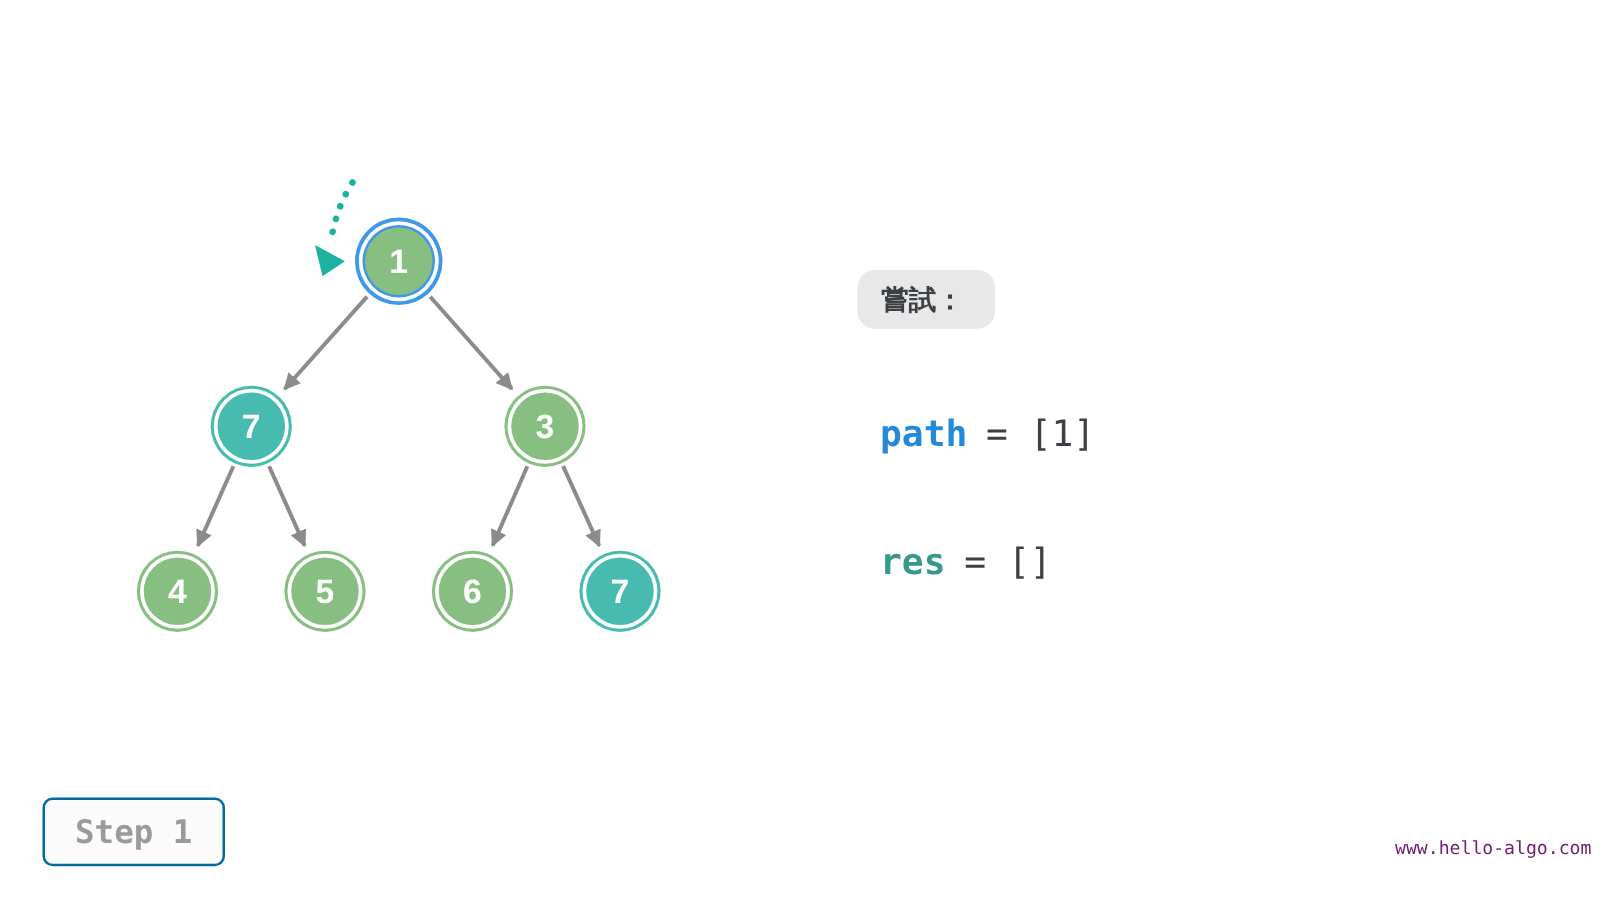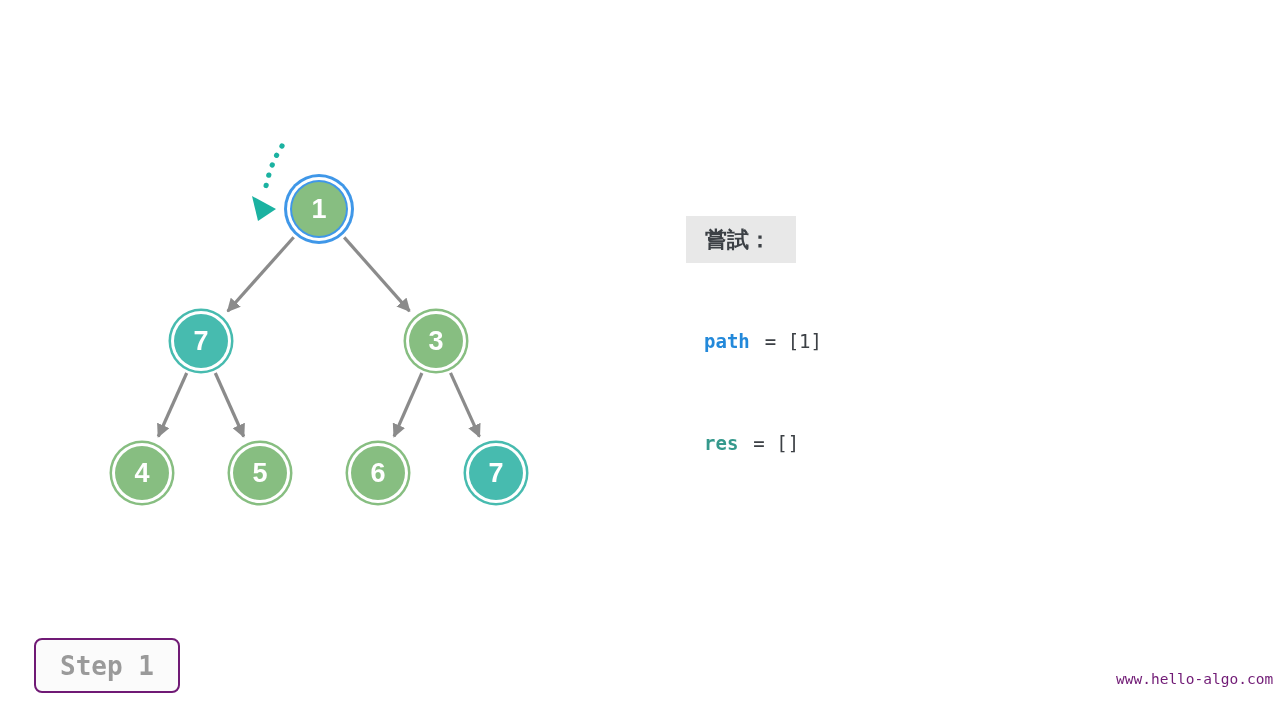--- a/index.html
+++ b/index.html
@@ -13,36 +13,36 @@
 
   .node{position:absolute;width:54px;height:54px;margin-left:-27px;margin-top:-27px;
         border-radius:50%;display:flex;align-items:center;justify-content:center;
         color:#fff;font:600 27px "Liberation Sans",sans-serif;}
   .node.green{background:var(--c-green);box-shadow:0 0 0 3px #fff,0 0 0 5.5px var(--c-green);}
   .node.teal{background:var(--c-teal);box-shadow:0 0 0 3px #fff,0 0 0 5.5px var(--c-teal);}
   .node.hl{box-shadow:0 0 0 2px var(--c-highlight_ring),0 0 0 5px #fff,0 0 0 8px var(--c-highlight_ring);}
 
   
   .note-pill{position:absolute;left:686px;top:216px;height:47px;display:inline-flex;
-             align-items:center;padding:0 19px;border-radius:0;background:var(--c-pill_bg);
+             align-items:center;padding:0 19px;border-radius:14px;background:var(--c-pill_bg);
              font-size:22px;color:var(--c-text);white-space:nowrap;}
   .note-line{position:absolute;left:705px;top:278px;height:30px;display:inline-flex;
              align-items:center;font-size:22px;color:var(--c-text);white-space:nowrap;}
   .b{font-weight:bold;margin-right:6px;}
 
   .var-line{position:absolute;left:704px;display:inline-flex;align-items:baseline;
-            font-family:"DejaVu Sans Mono",monospace;font-size:19px;color:var(--c-text);
+            font-family:"DejaVu Sans Mono",monospace;font-size:29px;color:var(--c-text);
             white-space:nowrap;}
   #var-path{top:330px;}
   #var-res{top:432px;}
   .var-name{font-weight:bold;margin-right:15px;}
 
   
   .step-box{position:absolute;left:34px;top:638px;width:146px;height:55px;
-            box-sizing:border-box;border:2px solid #701a75;border-radius:8px;background:#fbfbfb;
+            box-sizing:border-box;border:2px solid #0369a1;border-radius:8px;background:#fbfbfb;
             display:flex;align-items:center;justify-content:center;
             font:bold 26px "DejaVu Sans Mono",monospace;color:#9a9a9a;}
   .watermark{position:absolute;left:1116px;top:671px;
              font:14.5px "DejaVu Sans Mono",monospace;color:#701a75;white-space:nowrap;}
 </style>
 </head>
 <body>
 
 <div class="canvas">
 

